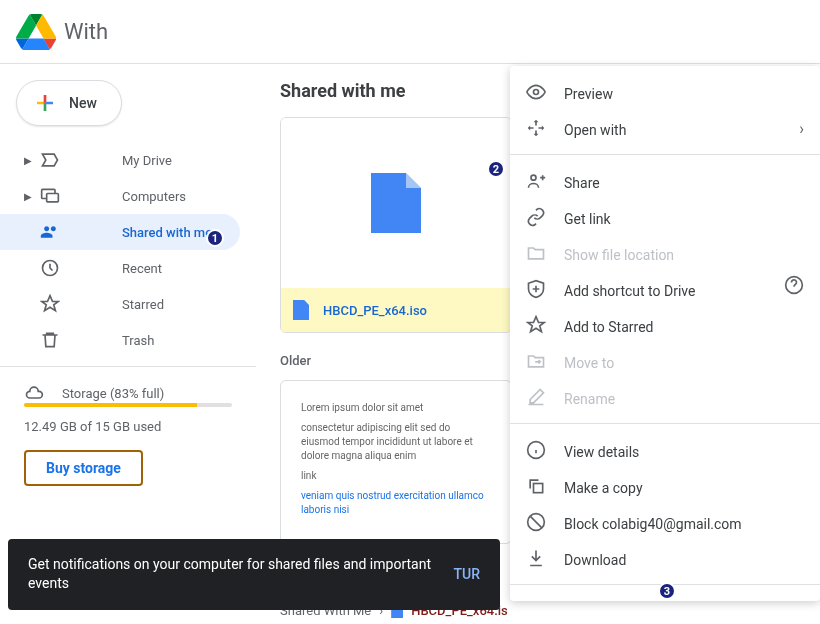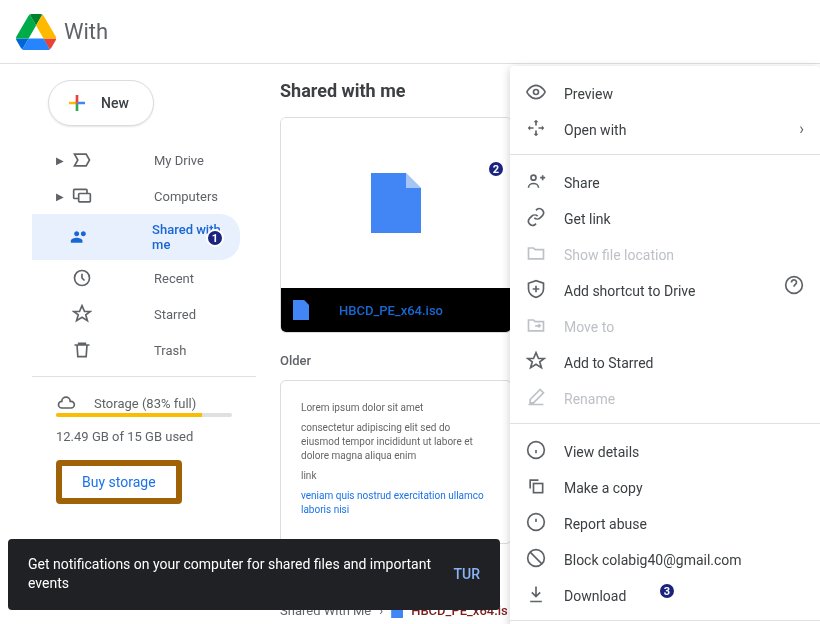--- a/index.html
+++ b/index.html
@@ -7,21 +7,21 @@
 
 .header { display: flex; align-items: center; height: 64px; padding: 0 16px; border-bottom: 1px solid #e0e0e0; }
 .logo-area { display: flex; align-items: center; width: 240px; }
 .drive-logo { width: 40px; height: 40px; margin-right: 8px; }
 .app-title { font-size: 22px; color: #5f6368; }
 .search-bar { flex: 1; background: #f1f3f4; border-radius: 8px; height: 46px; display: flex; align-items: center; padding: 0 16px; }
 .search-icon { color: #5f6368; margin-right: 16px; }
 .search-input { border: none; background: transparent; font-size: 16px; color: #5f6368; outline: none; flex: 1; }
 
 .main { display: flex; height: calc(100% - 64px); }
-.sidebar { width: 256px; padding-top: 8px; position: relative; padding-left: 32px; }
+.sidebar { width: 256px; padding-top: 8px; position: relative; }
 .new-btn { margin: 8px 16px 16px; padding: 10px 24px 10px 16px; border: 1px solid #dadce0; border-radius: 24px; background: #fff; display: flex; align-items: center; box-shadow: 0 1px 2px rgba(0,0,0,0.1); cursor: pointer; }
 .new-btn-icon { width: 24px; height: 24px; margin-right: 12px; }
 .new-btn-text { font-size: 14px; color: #3c4043; font-weight: 500; }
 
 .nav-item { display: flex; align-items: center; padding: 8px 12px 8px 24px; cursor: pointer; border-radius: 0 20px 20px 0; margin-right: 16px; position: relative; }
 .nav-item.active { background: #e8f0fe; color: #1967d2; font-weight: 500; }
 .nav-item .nav-arrow { width: 12px; color: #5f6368; font-size: 10px; margin-right: 4px; }
 .nav-item .nav-icon { width: 20px; height: 20px; margin-right: 18px; color: #5f6368; display: flex; align-items: center; justify-content: center; }
 .nav-item.active .nav-icon { color: #1967d2; }
 .nav-item .nav-label { font-size: 13px; color: #5f6368; margin-left: 44px; }
@@ -29,30 +29,30 @@
 
 .sidebar-divider { border-top: 1px solid #e0e0e0; margin: 8px 0; }
 
 .storage-section { padding: 8px 24px; }
 .storage-row { display: flex; align-items: center; }
 .storage-icon { width: 20px; height: 20px; margin-right: 18px; color: #5f6368; }
 .storage-label { font-size: 13px; color: #5f6368; }
 .storage-bar { height: 4px; background: #e0e0e0; border-radius: 2px; margin-bottom: 12px; overflow: hidden; }
 .storage-fill { height: 100%; background: #fbbc04; width: 83%; }
 .storage-text { font-size: 13px; color: #5f6368; margin-bottom: 16px; }
-.buy-storage { border: 6px solid #a16207; background: #fff; color: #1a73e8; padding: 8px 20px; border-radius: 4px; font-size: 14px; font-weight: 400; cursor: pointer; }
+.buy-storage { border: 2px solid #a16207; background: #fff; color: #1a73e8; padding: 8px 20px; border-radius: 4px; font-size: 14px; font-weight: 700; cursor: pointer; }
 
 .content { flex: 1; padding: 16px 24px; position: relative; overflow: hidden; }
 .page-title { font-size: 18px; color: #3c4043; margin-bottom: 16px; }
 .file-card { border: 1px solid #dadce0; border-radius: 6px; width: 232px; overflow: hidden; margin-bottom: 20px; position: relative; }
 .file-preview { height: 170px; display: flex; align-items: center; justify-content: center; background: #fff; }
 .file-thumb { width: 50px; height: 60px; background: #4285f4; position: relative; }
 .file-thumb::after { content: ''; position: absolute; top: 0; right: 0; border-style: solid; border-width: 0 15px 15px 0; border-color: transparent #fff transparent transparent; }
 .file-thumb::before { content: ''; position: absolute; top: 0; right: 0; width: 15px; height: 15px; background: #a5c5f5; clip-path: polygon(0 0, 0 100%, 100% 100%); }
-.file-name-row { display: flex; align-items: center; padding: 12px; background: #000000; gap: 16px; }
+.file-name-row { display: flex; align-items: center; padding: 12px; background: #fef9c3; }
 .file-icon { width: 16px; height: 20px; background: #4285f4; margin-right: 14px; clip-path: polygon(0 0, 70% 0, 100% 25%, 100% 100%, 0 100%); }
 .file-name { font-size: 13px; color: #1967d2; font-weight: 500; }
 
 .section-label { font-size: 13px; color: #5f6368; font-weight: 500; margin-bottom: 12px; }
 .older-card { border: 1px solid #dadce0; border-radius: 6px; width: 232px; padding: 20px; font-size: 10px; color: #666; line-height: 1.4; }
 .older-card p { margin-bottom: 6px; }
 .older-card .blue-line { color: #1a73e8; }
 
 .breadcrumb { position: absolute; bottom: 6px; left: 24px; display: flex; align-items: center; font-size: 13px; color: #5f6368; }
 .breadcrumb .sep { margin: 0 8px; color: #5f6368; }
@@ -264,35 +264,35 @@
         <svg viewBox="0 0 24 24" fill="none" stroke="currentColor" stroke-width="2">
           <path d="M3 5l9-3 9 3v7c0 5-4 9-9 10-5-1-9-5-9-10zM12 8v8m-4-4h8"></path>
         </svg>
       </span>
     <span class="menu-label">Add shortcut to Drive</span>
     <span class="menu-help"><svg viewBox="0 0 24 24" fill="none" stroke="currentColor" stroke-width="2">
           <circle cx="12" cy="12" r="10"></circle>
           <path d="M9 9a3 3 0 115 2c-1 1-2 1-2 3m0 3h0"></path>
         </svg></span>
   </div>
+  <div class="menu-item">
+    <span class="menu-icon">
+        <svg viewBox="0 0 24 24" fill="none" stroke="currentColor" stroke-width="2">
+          <path d="M12 2l3 7h7l-5.5 4 2 7L12 16l-6.5 4 2-7L2 9h7z"></path>
+        </svg>
+      </span>
+    <span class="menu-label">Add to Starred</span>
+  </div>
   <div class="menu-item disabled">
     <span class="menu-icon">
         <svg viewBox="0 0 24 24" fill="none" stroke="currentColor" stroke-width="2">
           <path d="M3 6h6l2 2h10v11H3zM11 13h6m-2-2l2 2-2 2"></path>
         </svg>
       </span>
     <span class="menu-label">Move to</span>
-  </div>
-  <div class="menu-item">
-    <span class="menu-icon">
-        <svg viewBox="0 0 24 24" fill="none" stroke="currentColor" stroke-width="2">
-          <path d="M12 2l3 7h7l-5.5 4 2 7L12 16l-6.5 4 2-7L2 9h7z"></path>
-        </svg>
-      </span>
-    <span class="menu-label">Add to Starred</span>
   </div>
   <div class="menu-item disabled">
     <span class="menu-icon">
         <svg viewBox="0 0 24 24" fill="none" stroke="currentColor" stroke-width="2">
           <path d="M17 3l4 4-12 12H5v-4zM3 21h18"></path>
         </svg>
       </span>
     <span class="menu-label">Rename</span>
   </div>
   <div class="menu-divider"></div>
@@ -306,29 +306,20 @@
     <span class="menu-label">View details</span>
   </div>
   <div class="menu-item">
     <span class="menu-icon">
         <svg viewBox="0 0 24 24" fill="none" stroke="currentColor" stroke-width="2">
           <rect x="9" y="9" width="11" height="11"></rect>
           <path d="M5 15V5h10"></path>
         </svg>
       </span>
     <span class="menu-label">Make a copy</span>
-  </div>
-  <div class="menu-item">
-    <span class="menu-icon">
-        <svg viewBox="0 0 24 24" fill="none" stroke="currentColor" stroke-width="2">
-          <circle cx="12" cy="12" r="10"></circle>
-          <path d="M12 8v4m0 4h0"></path>
-        </svg>
-      </span>
-    <span class="menu-label">Report abuse</span>
   </div>
   <div class="menu-item">
     <span class="menu-icon">
         <svg viewBox="0 0 24 24" fill="none" stroke="currentColor" stroke-width="2">
           <circle cx="12" cy="12" r="10"></circle>
           <path d="M5 5l14 14"></path>
         </svg>
       </span>
     <span class="menu-label">Block colabig40@gmail.com</span>
   </div>

